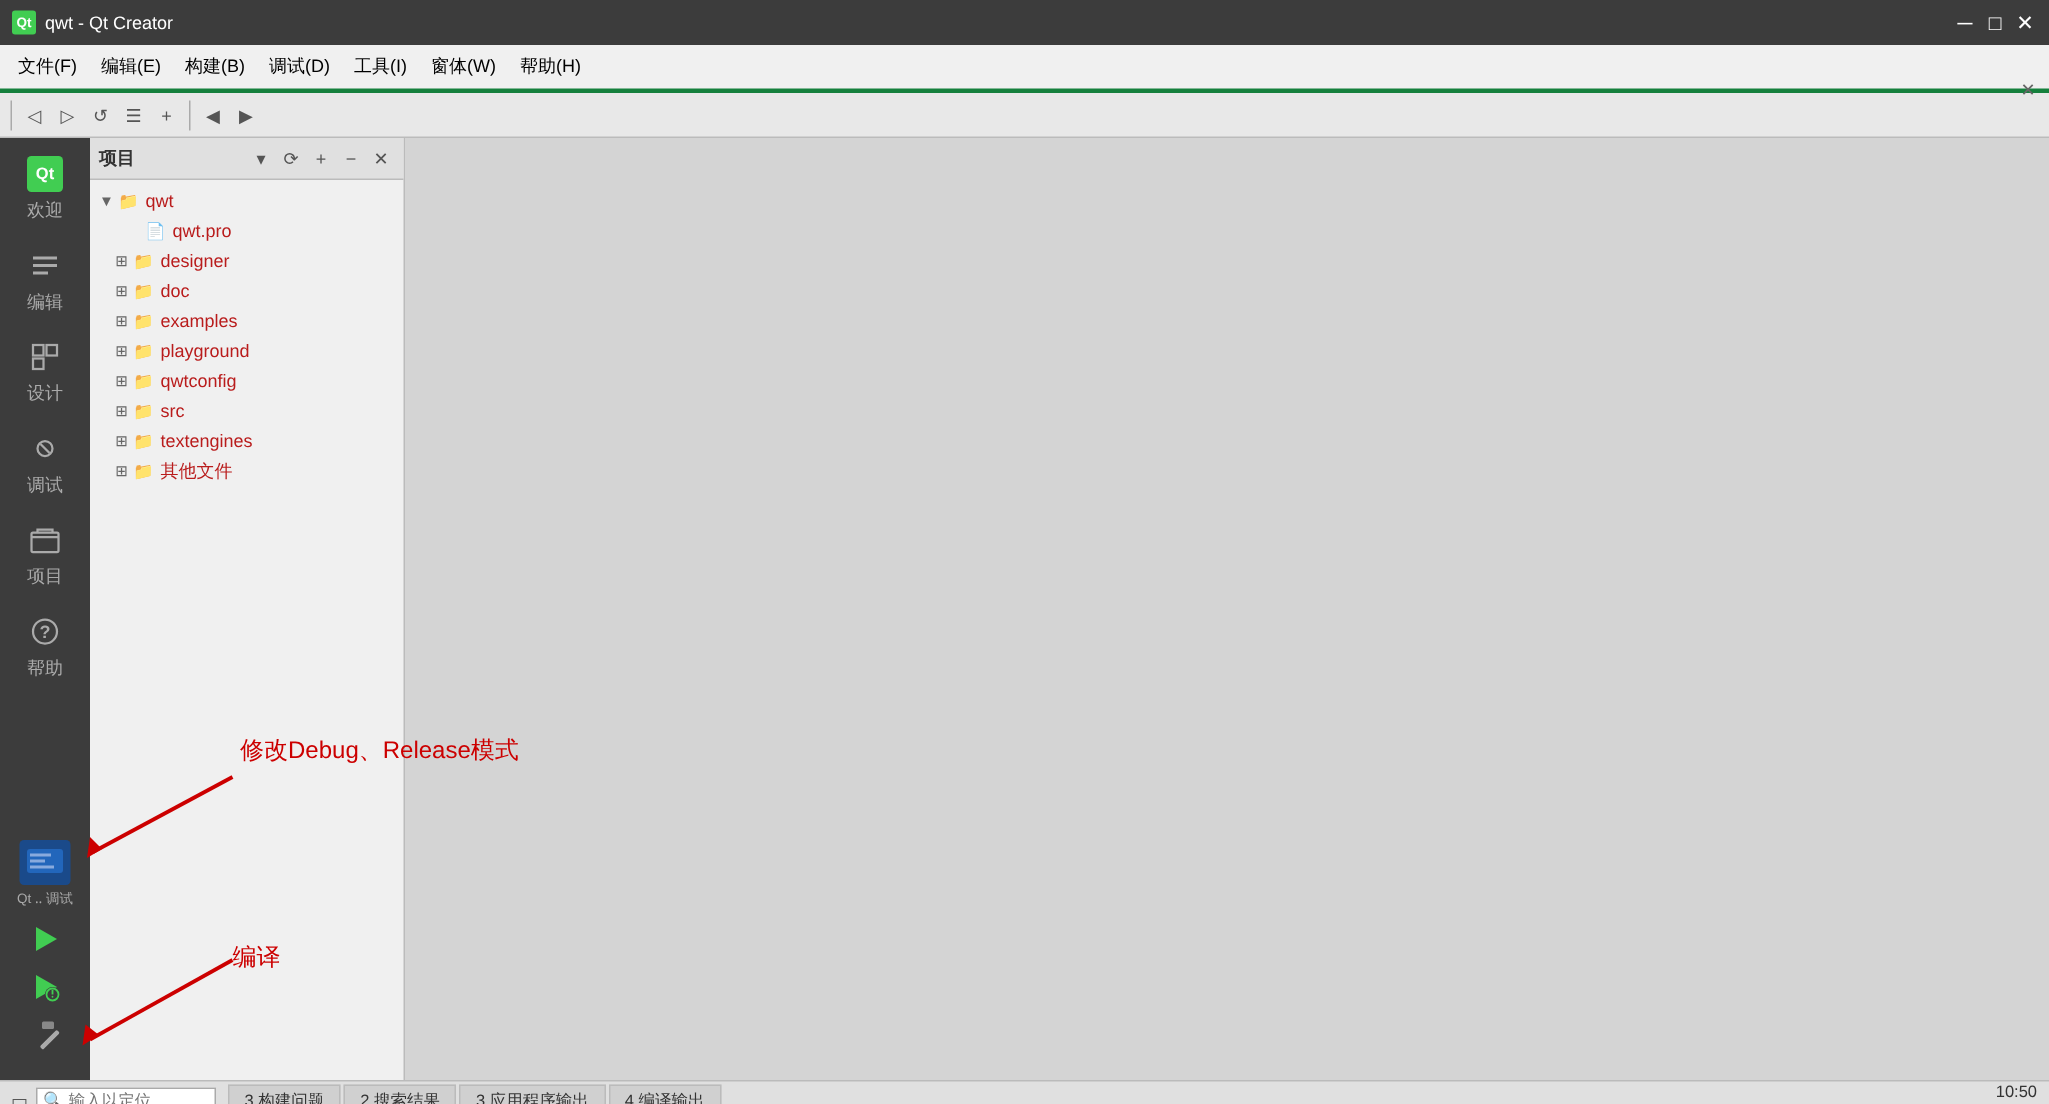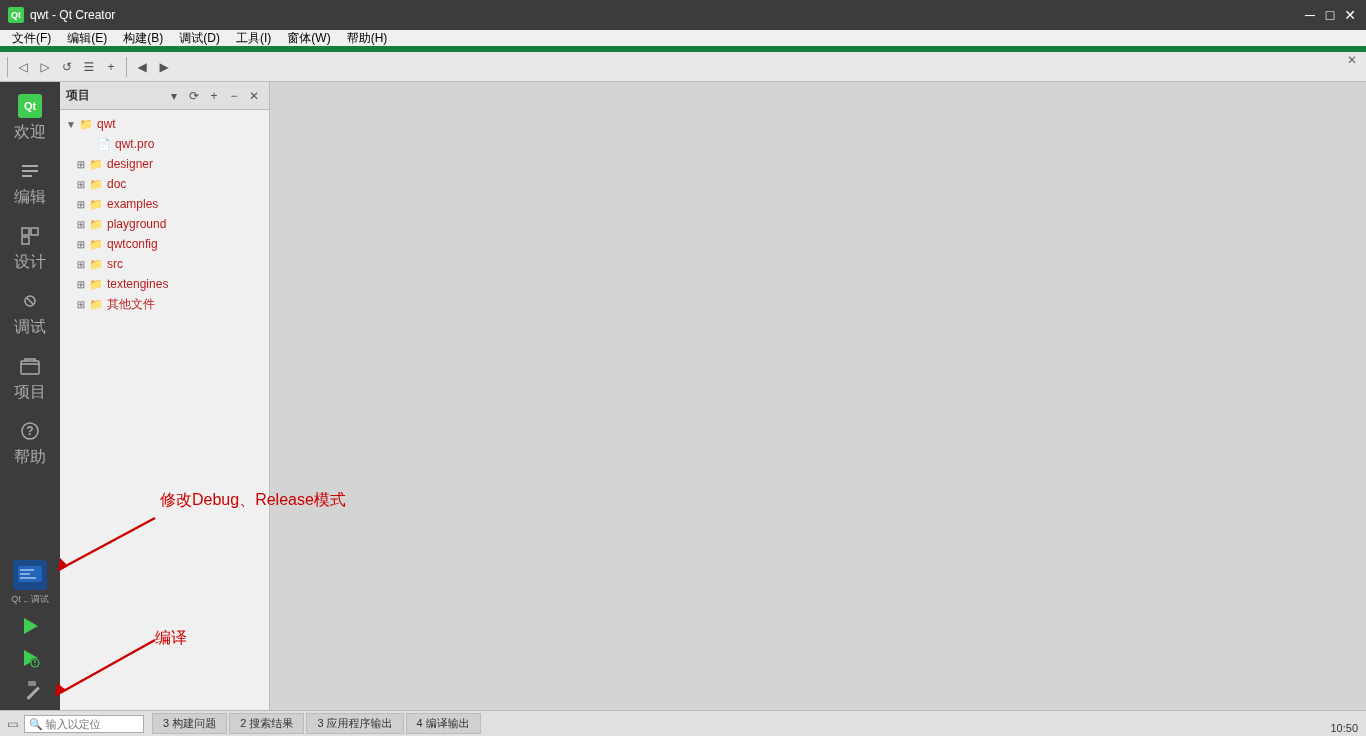--- a/index.html
+++ b/index.html
@@ -54,26 +54,26 @@
       cursor: pointer;
       font-size: 14px;
       display: flex;
       align-items: center;
       justify-content: center;
       padding: 0 8px;
     }
 
     
     #menu-bar {
-      height: 22px;
+      height: 32px;
       background: #f0f0f0;
       display: flex;
       align-items: center;
       padding: 0 4px;
-      border-bottom: 6px solid #15803d;
+      border-bottom: 3px solid #15803d;
     }
     .menu-item {
       padding: 2px 8px;
       cursor: pointer;
       font-size: 12px;
       color: #000;
     }
 
     
     #toolbar {
@@ -115,21 +115,21 @@
       gap: 2px;
     }
     .sidebar-btn .icon-box {
       width: 28px;
       height: 28px;
       display: flex;
       align-items: center;
       justify-content: center;
     }
     .sidebar-btn .btn-label {
-      font-size: 16px;
+      font-size: 12px;
       color: #aaa;
       text-align: right;
     }
 
     
     #project-panel {
       width: 210px;
       background: #f0f0f0;
       border-right: 1px solid #bbb;
       display: flex;

